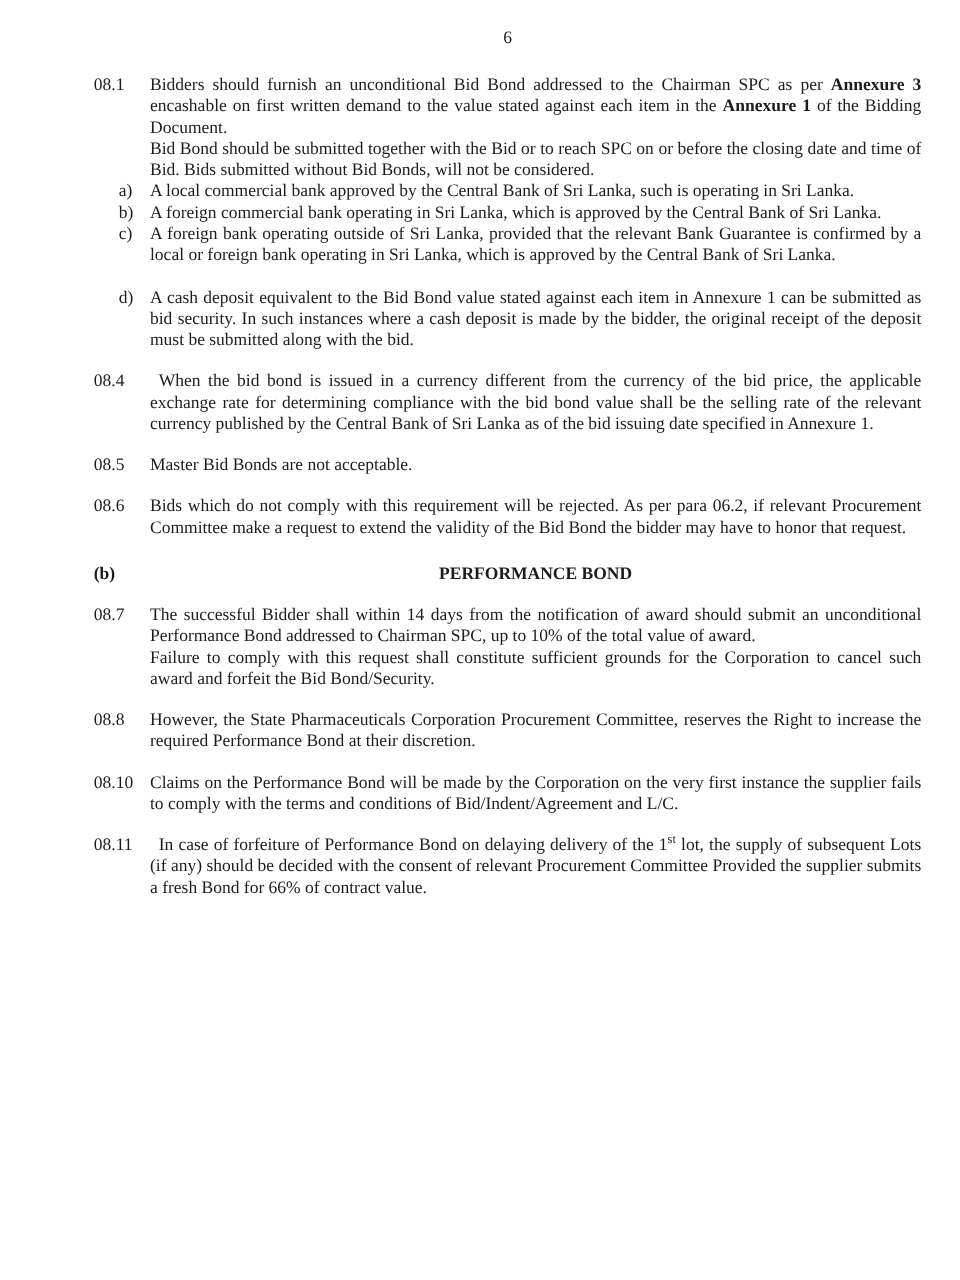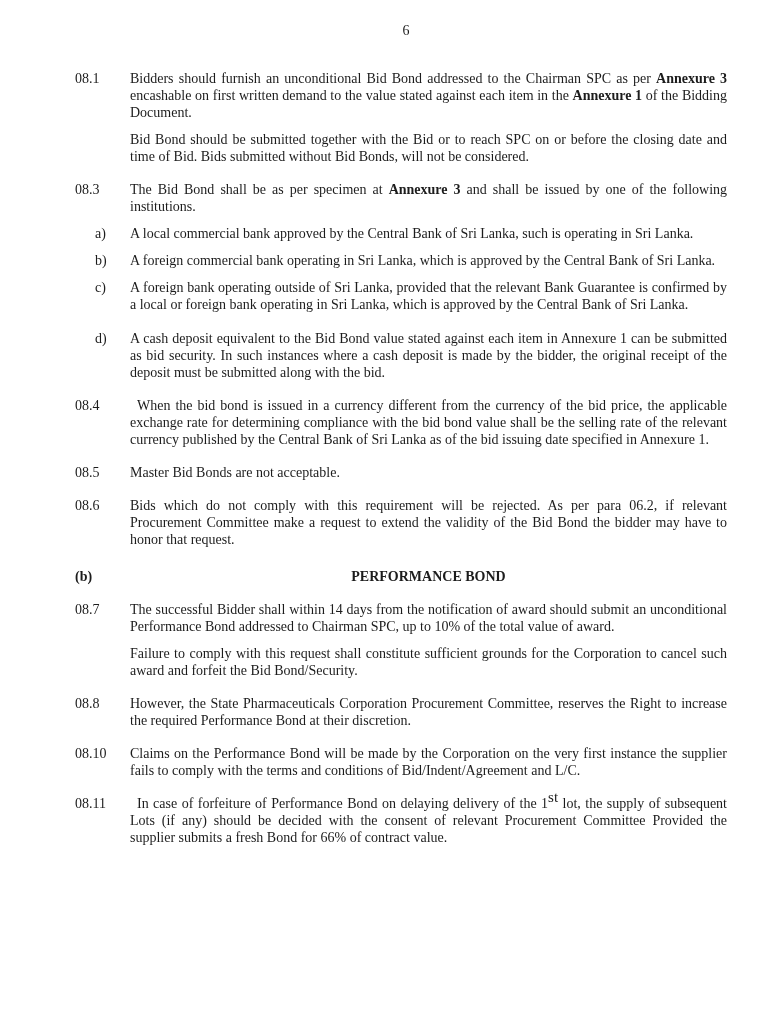--- a/index.html
+++ b/index.html
@@ -46,46 +46,42 @@
     text-align: right;
   }
   .item.sub { margin-top: 0; }
   .item.sub .num { left: 20px; }
   .item.sub.gap-before { margin-top: 17px; }
   .item.heading {
     margin-top: 20px;
     font-weight: bold;
   }
   .item p {
-    margin: 10px;
+    margin: 0;
     text-align: justify;
   }
   .item.heading p { text-align: center; }
   .item p.indent { text-indent: 7px; }
   .item b { font-weight: bold; }
   .item sup {
-    font-size: 15px;
+    font-size: 10px;
     line-height: 0;
     vertical-align: super;
   }
 </style>
 </head>
 <body>
 
 <div class="page">
   <div class="page-number">6</div>
   <div class="doc-body">
       <div class="item item">
         <span class="num">08.1</span>
         <p><span>Bidders should furnish an unconditional Bid Bond addressed to the Chairman SPC as per </span><b>Annexure 3</b><span> encashable on first written demand to the value stated against each item in the </span><b>Annexure 1</b><span> of the Bidding Document.</span></p>
         <p><span>Bid Bond should be submitted together with the Bid or to reach SPC on or before the closing date and time of Bid. Bids submitted without Bid Bonds, will not be considered.</span></p>
-      </div>
-      <div class="item item">
-        <span class="num">08.3</span>
-        <p><span>The Bid Bond shall be as per specimen at </span><b>Annexure 3</b><span> and shall be issued by one of the following institutions.</span></p>
       </div>
       <div class="item sub">
         <span class="num">a)</span>
         <p><span>A local commercial bank approved by the Central Bank of Sri Lanka, such is operating in Sri Lanka.</span></p>
       </div>
       <div class="item sub">
         <span class="num">b)</span>
         <p><span>A foreign commercial bank operating in Sri Lanka, which is approved by the Central Bank of Sri Lanka.</span></p>
       </div>
       <div class="item sub">

